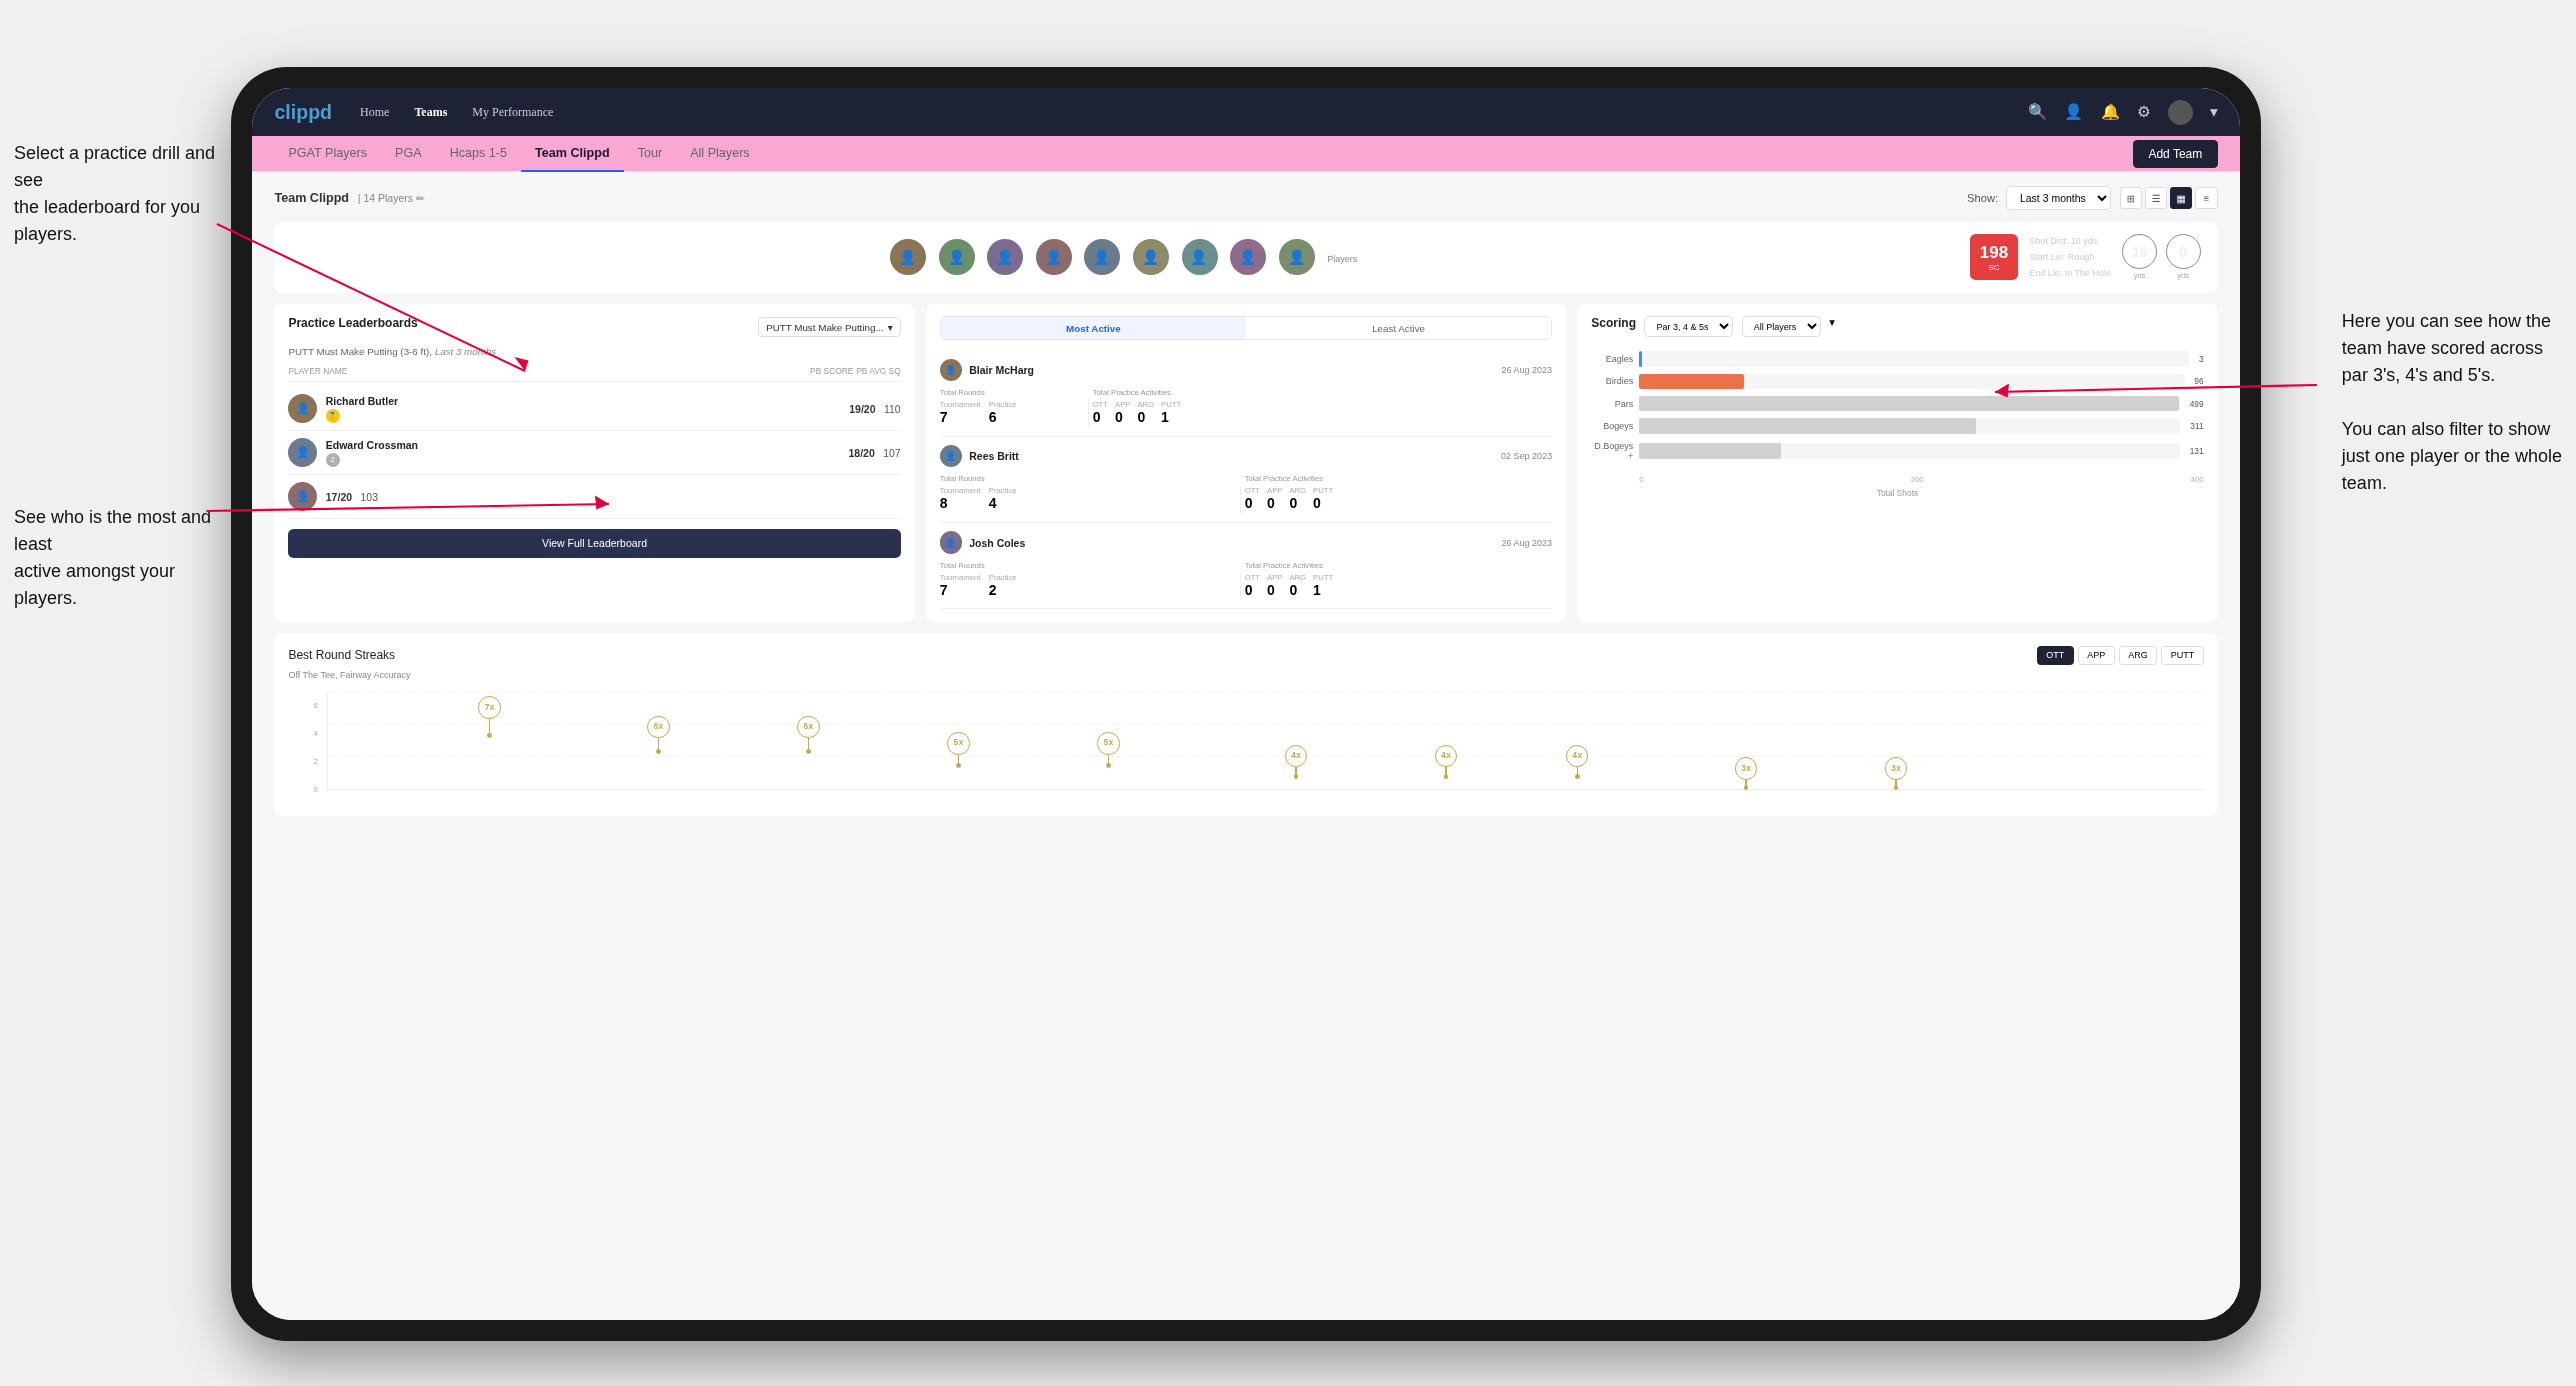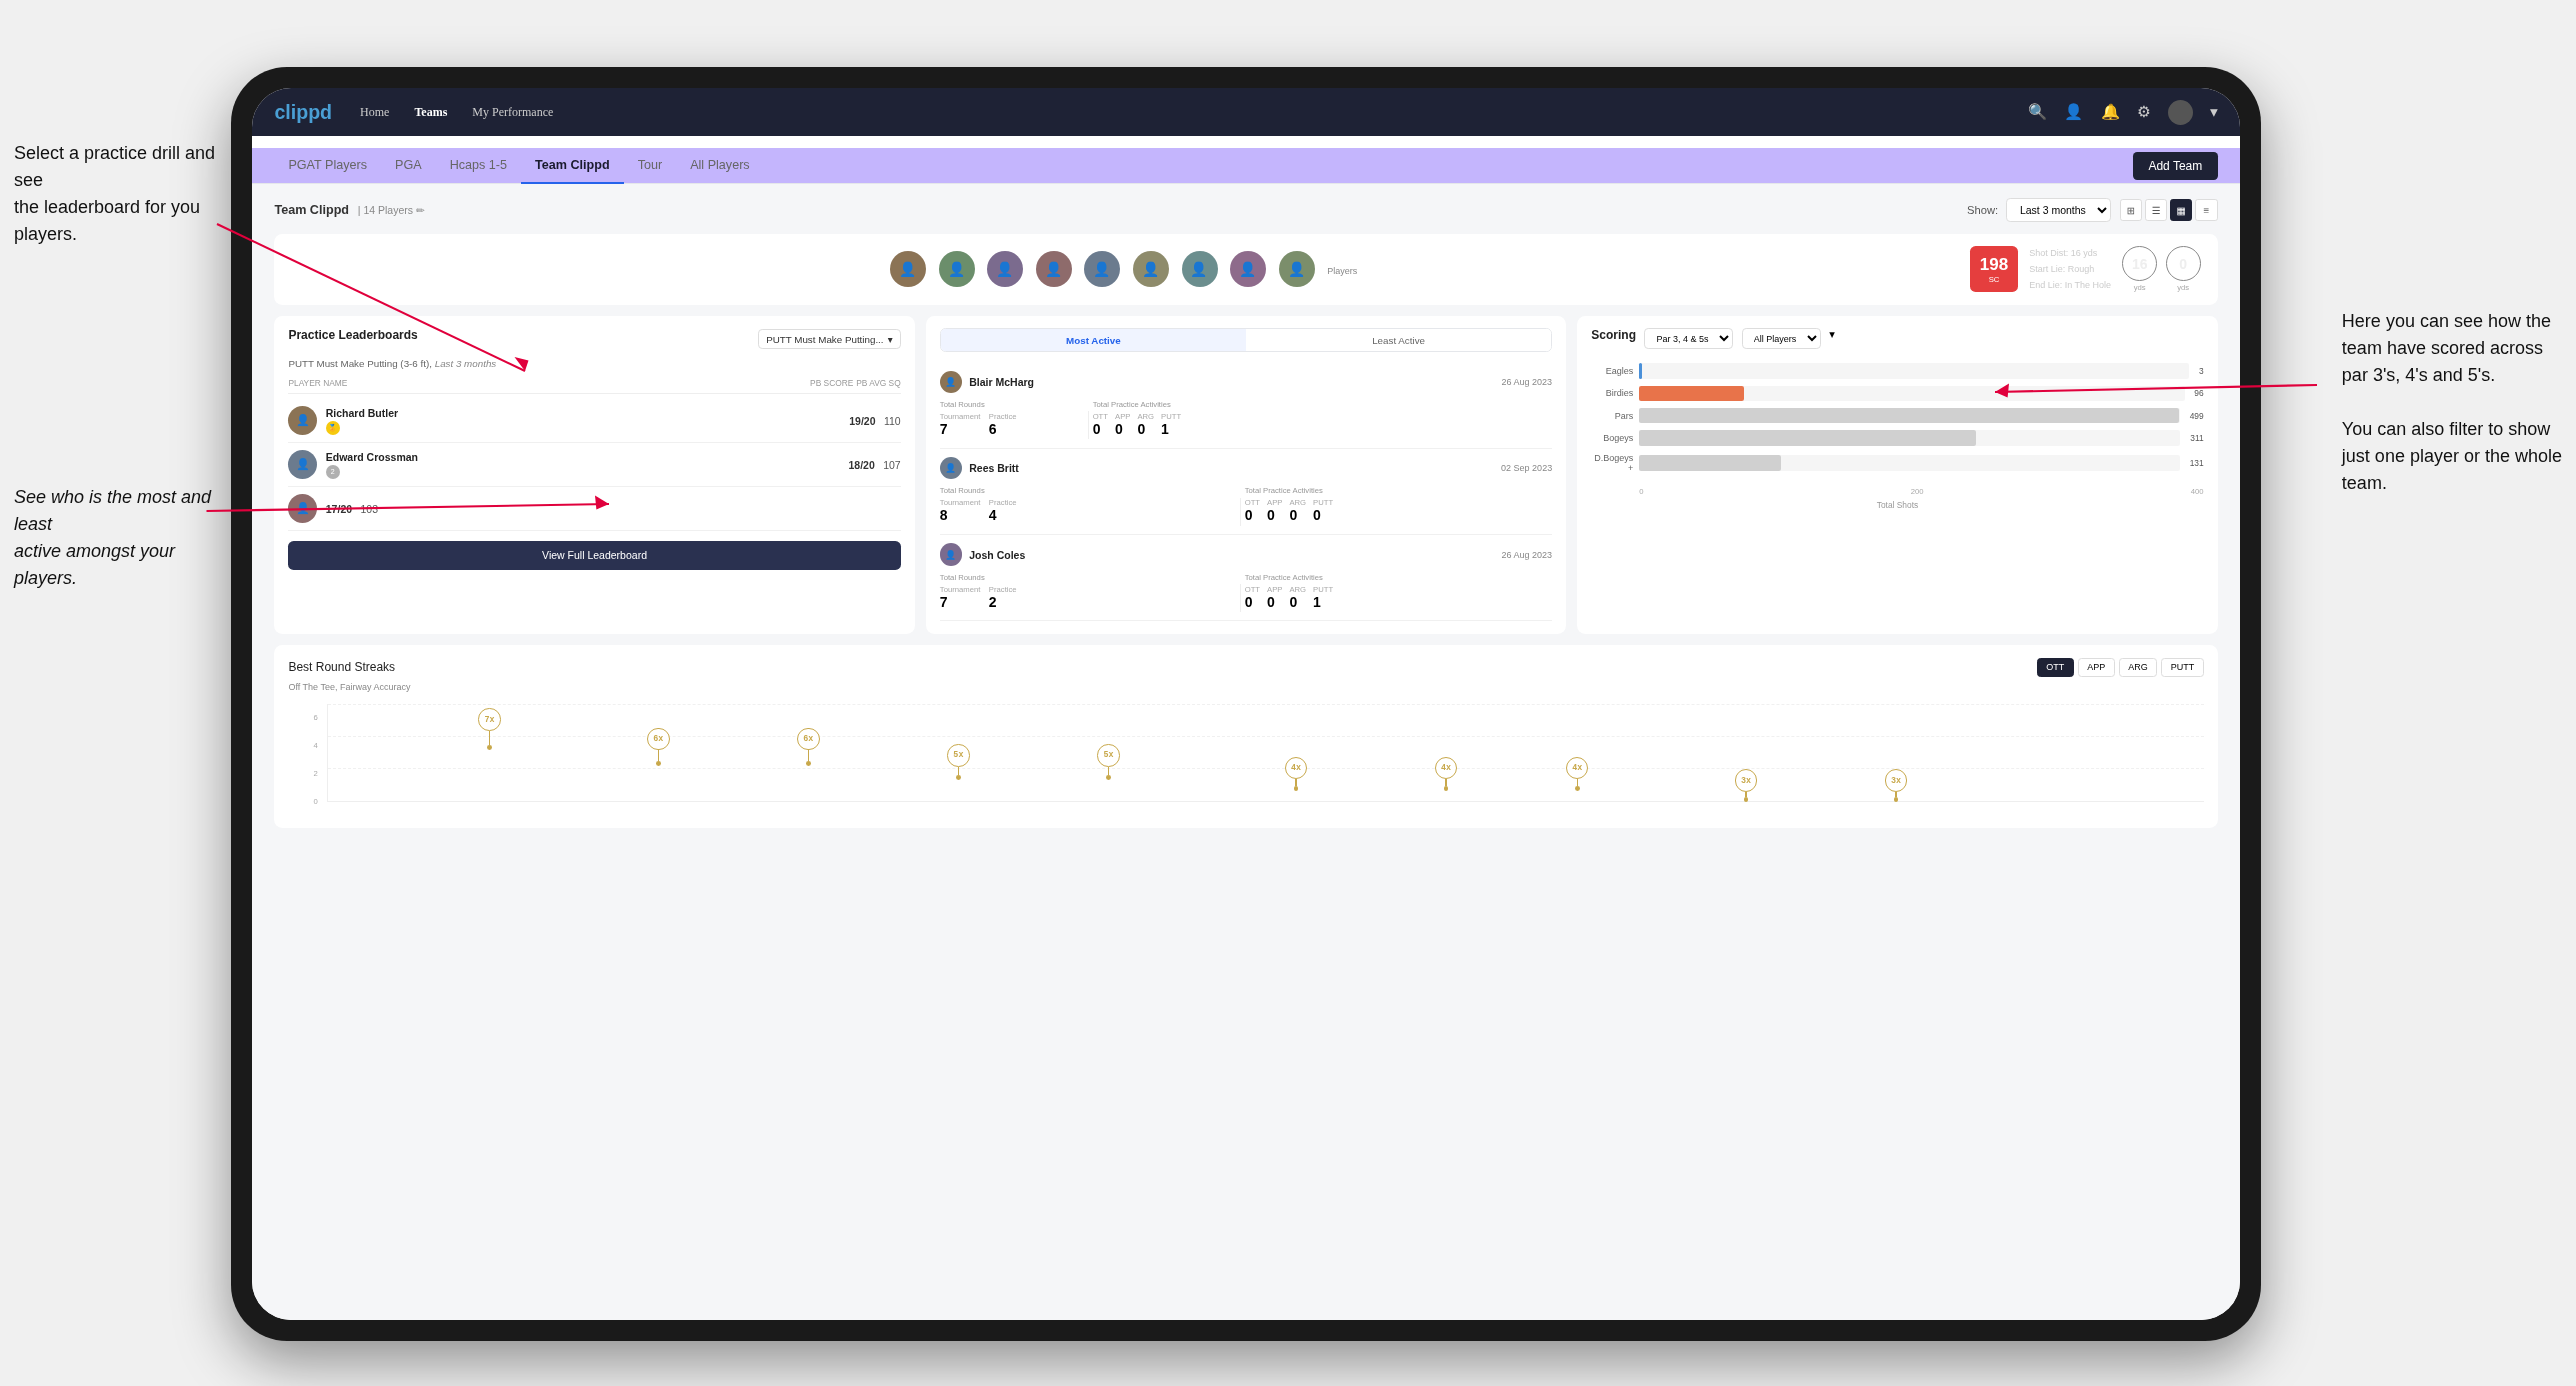--- a/index.html
+++ b/index.html
@@ -74,28 +74,27 @@
     .avatar-circle {
       width: 25px;
       height: 25px;
       border-radius: 50%;
       background: #555;
       display: inline-block;
     }
 
     
     .subnav {
-      background: #c4b5fd;
+      background: #f9a8d4;
       border-bottom: 0.7px solid #e5e7eb;
       display: flex;
       align-items: center;
       padding: 0 22.4px;
       height: 36px;
       gap: 0;
-      margin-top: 12px;
     }
     .subnav-tab {
       padding: 0 14px;
       height: 36px;
       display: flex;
       align-items: center;
       font-size: 12.6px;
       color: #666;
       cursor: pointer;
       border-bottom: 2.1px solid transparent;
@@ -886,21 +885,21 @@
 
     </div>
   </div>
 </div>
 
 <div class="annot-text" style="left:14px;top:140px;max-width:210px;">
   <span>Select a practice drill and see</span><br>
   <span>the leaderboard for you players.</span>
 </div>
 
-<div class="annot-text" style="left:14px;top:484px;max-width:203px;font-style:italic;">
+<div class="annot-text" style="left:14px;top:504px;max-width:203px;">
   <span>See who is the most and least</span><br>
   <span>active amongst your players.</span>
 </div>
 
 <div class="annot-text" style="right:14px;top:308px;max-width:224px;text-align:left;">
   <span>Here you can see how the</span><br>
   <span>team have scored across</span><br>
   <span>par 3's, 4's and 5's.</span><br>
   <br>
   <span>You can also filter to show</span><br>

